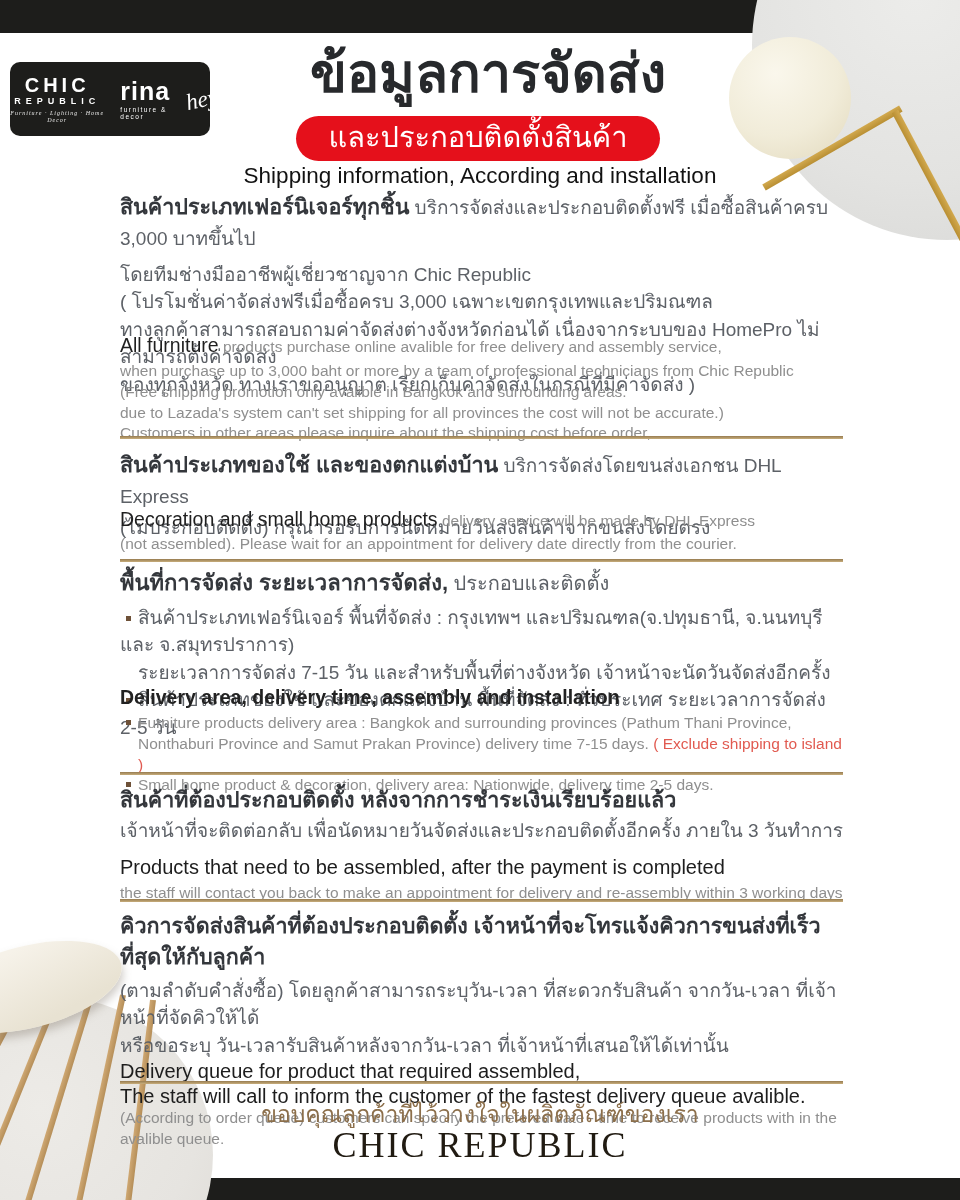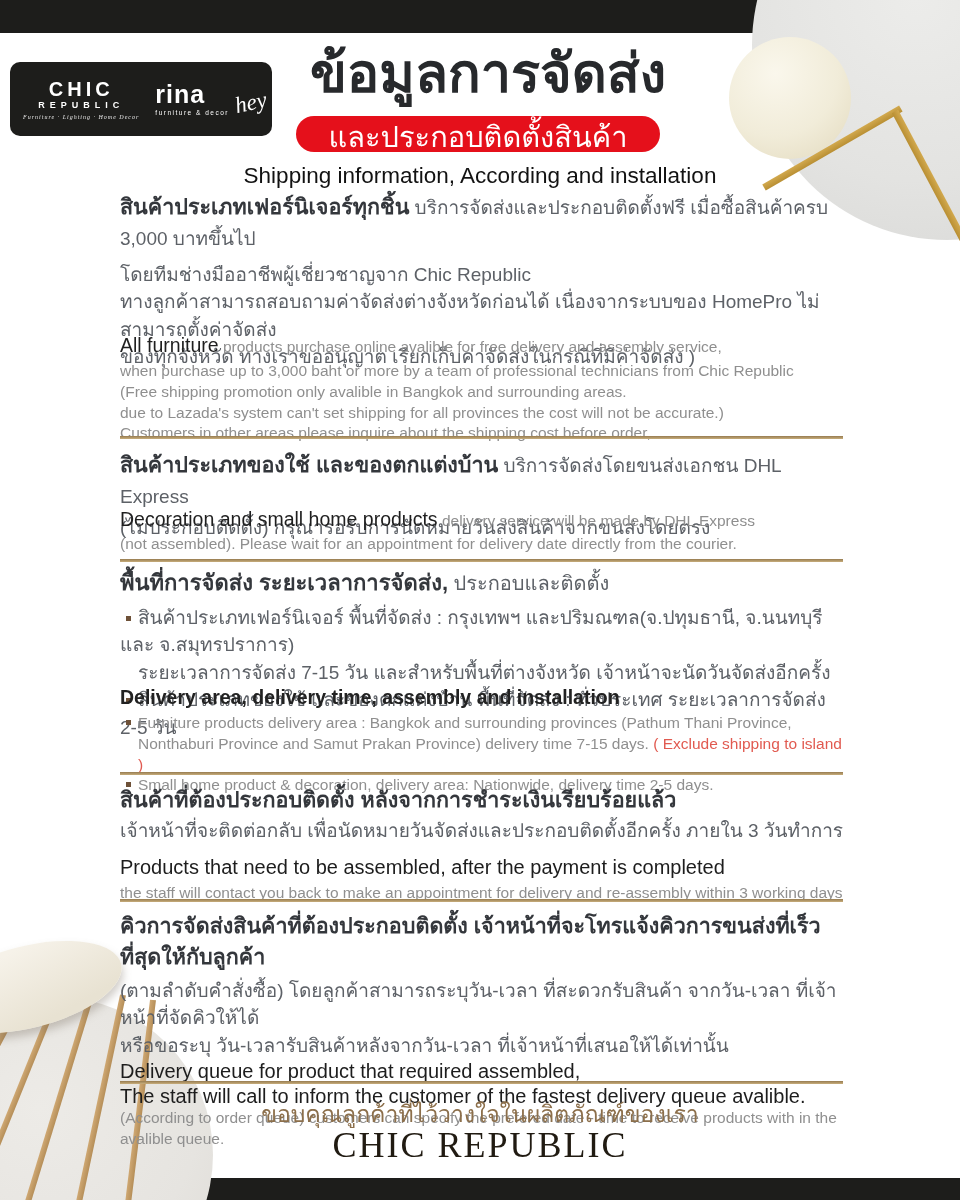--- a/index.html
+++ b/index.html
@@ -28,33 +28,33 @@
     background:linear-gradient(165deg,#f6f2e9 20%, #e8e2d2 80%); box-shadow:0 6px 8px rgba(120,110,95,.35); transform:rotate(-14deg); z-index:6; }
   .leg { position:absolute; width:6px; height:245px; background:linear-gradient(90deg,#cfa873,#b58e58); transform-origin:top center; z-index:5; }
   .leg1{ left:4px;   top:966px; transform:rotate(34deg); }
   .leg2{ left:32px;  top:974px; transform:rotate(28deg); }
   .leg3{ left:60px;  top:982px; transform:rotate(22deg); }
   .leg4{ left:90px;  top:989px; transform:rotate(17deg); }
   .leg5{ left:120px; top:995px; transform:rotate(12deg); }
   .leg6{ left:150px; top:1000px; transform:rotate(7deg); }
 
   
-  .logo-box { position:absolute; left:10px; top:62px; width:262px; height:74px; background:#1d1d1b; border-radius:10px;
+  .logo-box { position:absolute; left:10px; top:62px; width:200px; height:74px; background:#1d1d1b; border-radius:10px;
     display:flex; align-items:center; justify-content:center; gap:16px; z-index:5; color:#fff; }
   .chic-logo { text-align:center; line-height:1.1; }
   .chic-name { font-size:20px; letter-spacing:4px; font-weight:700; }
   .chic-sub  { font-size:9px; letter-spacing:5px; font-weight:700; margin-top:1px; }
   .chic-tag  { font-family:"Liberation Serif",serif; font-style:italic; font-size:6px; letter-spacing:1px; margin-top:3px; color:#e8e8e8; }
   .rina-logo { position:relative; text-align:left; padding-right:30px; }
   .rina-name { font-size:25px; font-weight:800; letter-spacing:1px; line-height:1; }
   .rina-sub  { font-size:6.5px; letter-spacing:1.5px; margin-top:2px; }
   .rina-script { position:absolute; right:-8px; top:8px; font-family:"Liberation Serif",serif; font-style:italic; font-size:23px; transform:rotate(-12deg); }
 
   .title-th { position:absolute; left:268px; top:30px; width:440px; text-align:center; font-size:54px; font-weight:700; color:#27292c; z-index:5; }
-  .badge { position:absolute; left:296px; top:116px; width:364px; height:36px; background:#e5101b; border-radius:24px;
+  .badge { position:absolute; left:296px; top:116px; width:364px; height:45px; background:#e5101b; border-radius:24px;
     color:#fff; font-size:29px; text-align:center; line-height:43px; z-index:5; }
   .subtitle { position:absolute; left:140px; top:163px; width:680px; text-align:center; font-size:22.5px; color:#121212; z-index:5; }
 
   
   .block { position:absolute; left:120px; width:726px; z-index:6; }
   .th-lead  { font-size:19px; color:#5d6167; line-height:31px; }
   .th-lead b{ font-size:21.5px; color:#34373c; font-weight:700; }
   .th-line  { font-size:19px; color:#5d6167; line-height:27.4px; }
   .en-lead  { font-size:15.5px; color:#8f8f8f; line-height:25px; }
   .en-lead b{ font-size:19.5px; color:#1f1f1f; font-weight:400; }
@@ -113,20 +113,21 @@
   <div class="title-th">ข้อมูลการจัดส่ง</div>
   <div class="badge">และประกอบติดตั้งสินค้า</div>
   <div class="subtitle">Shipping information, According and installation</div>
 
   <div class="block" style="top:192px">
     <p class="th-lead" style="margin-bottom:7px">
       <b>สินค้าประเภทเฟอร์นิเจอร์ทุกชิ้น</b>
       <span>บริการจัดส่งและประกอบติดตั้งฟรี เมื่อซื้อสินค้าครบ 3,000 บาทขึ้นไป</span>
     </p>
     <p class="th-line">โดยทีมช่างมืออาชีพผู้เชี่ยวชาญจาก Chic Republic</p>
+    <p class="th-line">( โปรโมชั่นค่าจัดส่งฟรีเมื่อซื้อครบ 3,000 เฉพาะเขตกรุงเทพและปริมณฑล</p>
     <p class="th-line">ทางลูกค้าสามารถสอบถามค่าจัดส่งต่างจังหวัดก่อนได้ เนื่องจากระบบของ HomePro ไม่สามารถตั้งค่าจัดส่ง</p>
     <p class="th-line">ของทุกจังหวัด ทางเราขออนุญาต เรียกเก็บค่าจัดส่งในกรณีที่มีค่าจัดส่ง )</p>
   </div>
   <div class="block" style="top:333px">
     <p class="en-lead" style="margin-bottom:2px">
       <b>All furniture</b>
       <span>products purchase online avalible for free delivery and assembly service,</span>
     </p>
     <p class="en-line">when purchase up to 3,000 baht or more by a team of professional technicians from Chic Republic</p>
     <p class="en-line">(Free shipping promotion only avalible in Bangkok and surrounding areas.</p>

